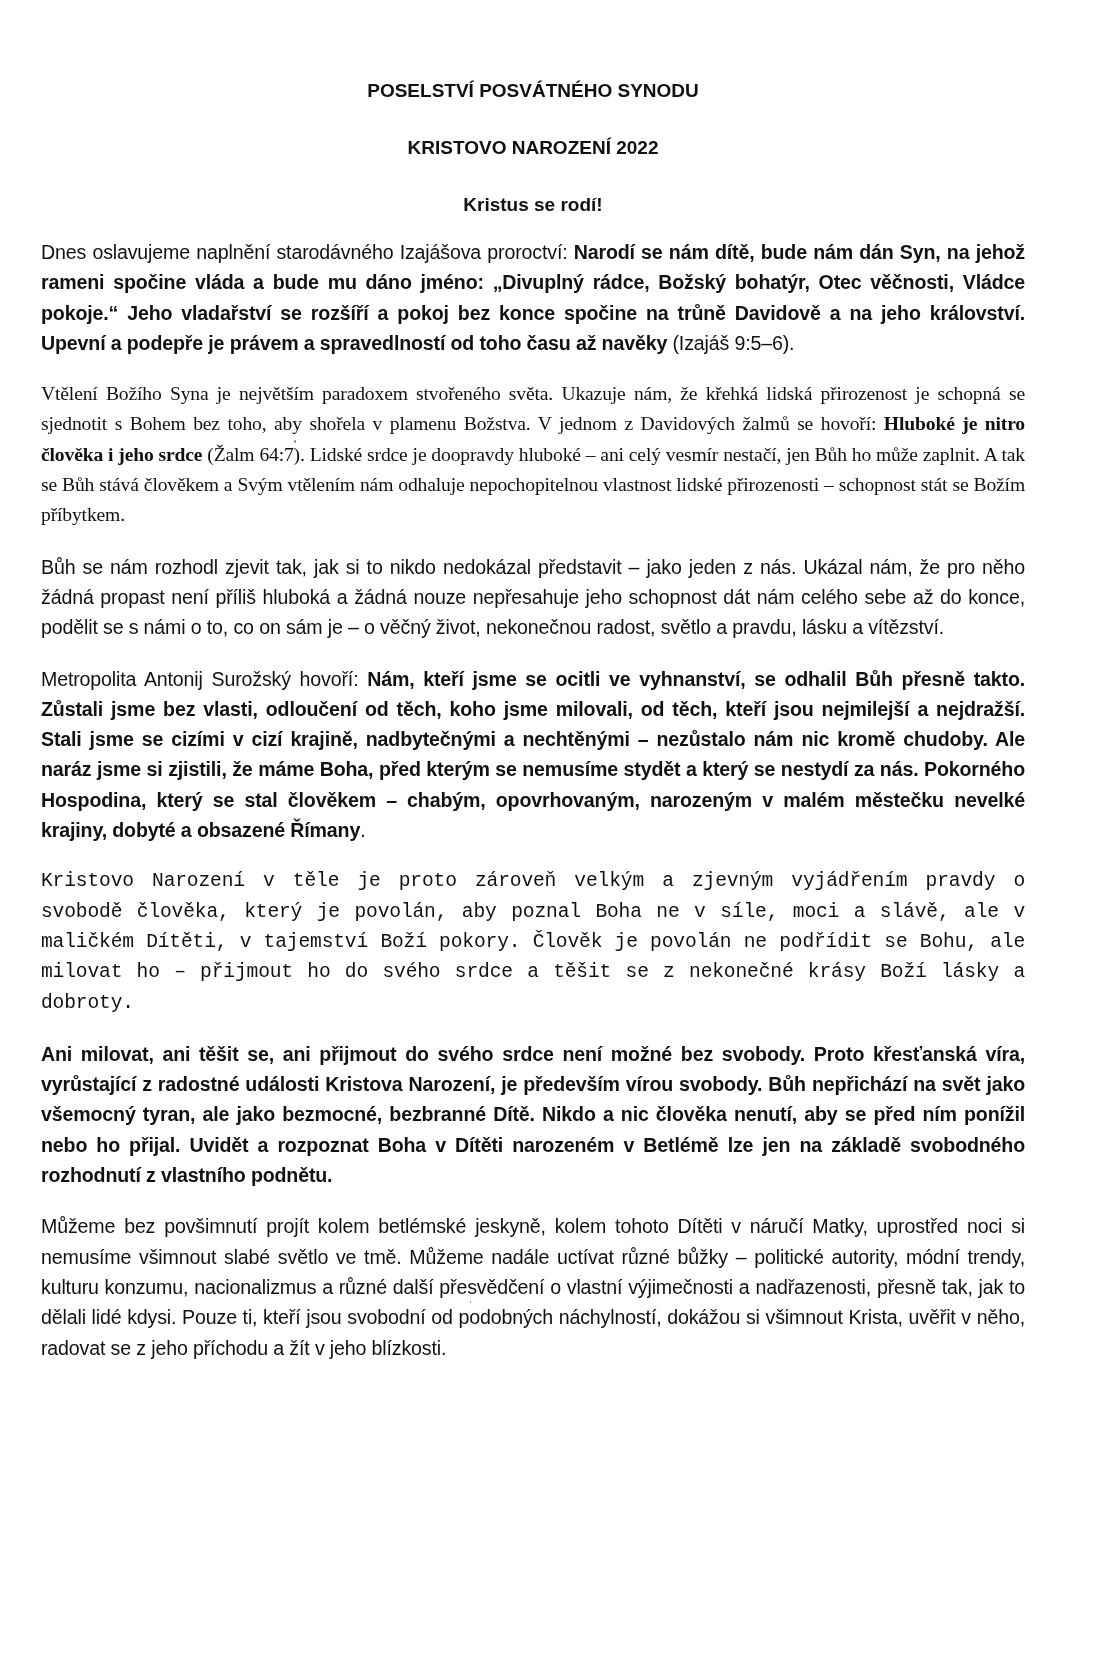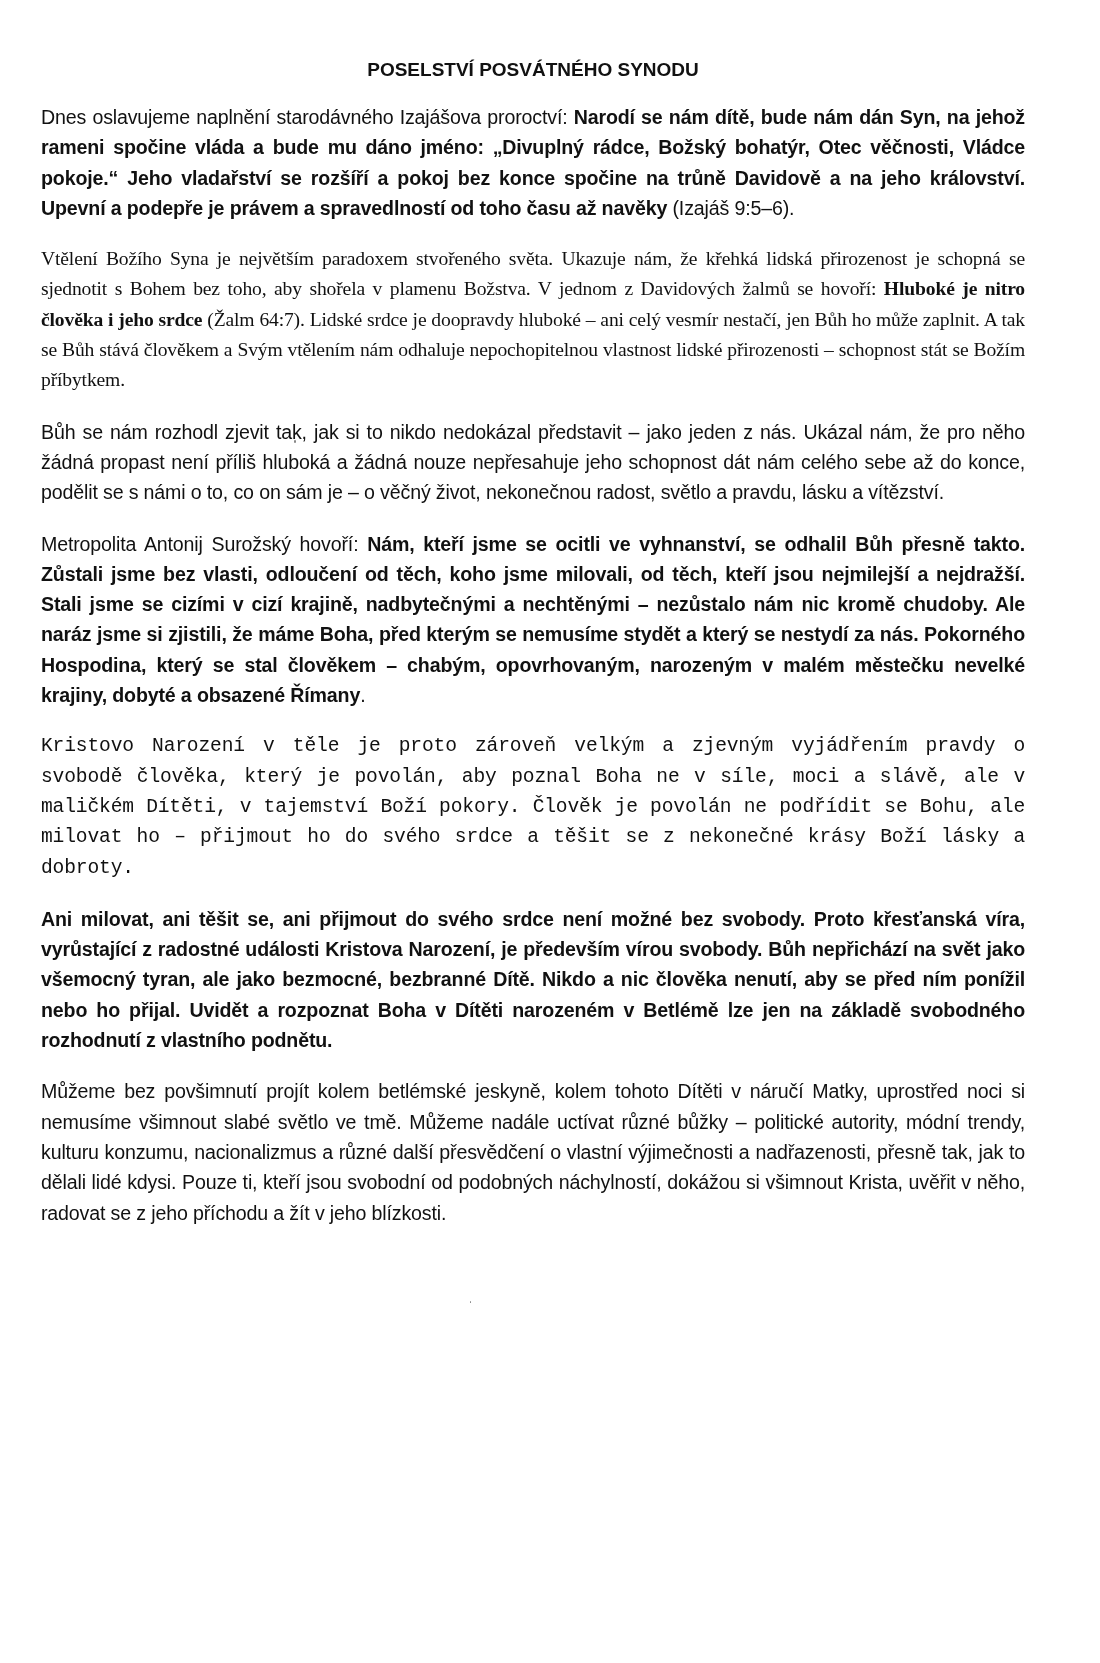--- a/index.html
+++ b/index.html
@@ -7,21 +7,21 @@
       width: 1100px;
       height: 1663px;
       overflow: hidden;
       position: relative;
       color: #111111;
       font-family: "Liberation Sans", "DejaVu Sans", sans-serif;
     }
     .page {
       position: absolute;
       left: 34px;
-      top: 54px;
+      top: 75px;
       width: 998px;
     }
     .center-line {
       text-align: center;
       font-size: 19px;
       line-height: 24px;
       margin: 0;
     }
     .h1 { font-weight: bold; }
     #title1 { margin-top: 4px; }
@@ -50,20 +50,22 @@
       width: 2px; height: 3px;
       background: #888;
       border-radius: 1px;
     }
   </style>
 </head>
 <body>
 
 <div class="page">
   <h1 class="center-line h1" id="title1">POSELSTVÍ POSVÁTNÉHO SYNODU</h1>
+  <h3 class="center-line h1" id="title3">KRISTOVO NAROZENÍ 2022</h3>
+  <div class="center-line" id="acclaim">Kristus se rodí!</div>
 
   <p class="para" id="p1"><span>Dnes oslavujeme naplnění starodávného Izajášova proroctví: </span><b>Narodí se nám dítě, bude nám dán Syn, na jehož rameni spočine vláda a bude mu dáno jméno: „Divuplný rádce, Božský bohatýr, Otec věčnosti, Vládce pokoje.“ Jeho vladařství se rozšíří a pokoj bez konce spočine na trůně Davidově a na jeho království. Upevní a podepře je právem a spravedlností od toho času až navěky</b><span> (Izajáš 9:5–6).</span></p>
   <p class="para" id="p2"><span>Vtělení Božího Syna je největším paradoxem stvořeného světa. Ukazuje nám, že křehká lidská přirozenost je schopná se sjednotit s Bohem bez toho, aby shořela v plamenu Božstva. V jednom z Davidových žalmů se hovoří: </span><b>Hluboké je nitro člověka i jeho srdce</b><span> (Žalm 64:7). Lidské srdce je doopravdy hluboké – ani celý vesmír nestačí, jen Bůh ho může zaplnit. A tak se Bůh stává člověkem a Svým vtělením nám odhaluje nepochopitelnou vlastnost lidské přirozenosti – schopnost stát se Božím příbytkem.</span></p>
   <p class="para" id="p3"><span>Bůh se nám rozhodl zjevit tak, jak si to nikdo nedokázal představit – jako jeden z nás. Ukázal nám, že pro něho žádná propast není příliš hluboká a žádná nouze nepřesahuje jeho schopnost dát nám celého sebe až do konce, podělit se s námi o to, co on sám je – o věčný život, nekonečnou radost, světlo a pravdu, lásku a vítězství.</span></p>
   <p class="para" id="p4"><span>Metropolita Antonij Surožský hovoří: </span><b>Nám, kteří jsme se ocitli ve vyhnanství, se odhalil Bůh přesně takto. Zůstali jsme bez vlasti, odloučení od těch, koho jsme milovali, od těch, kteří jsou nejmilejší a nejdražší. Stali jsme se cizími v cizí krajině, nadbytečnými a nechtěnými – nezůstalo nám nic kromě chudoby. Ale naráz jsme si zjistili, že máme Boha, před kterým se nemusíme stydět a který se nestydí za nás. Pokorného Hospodina, který se stal člověkem – chabým, opovrhovaným, narozeným v malém městečku nevelké krajiny, dobyté a obsazené Římany</b><span>.</span></p>
   <p class="para" id="p5"><span>Kristovo Narození v těle je proto zároveň velkým a zjevným vyjádřením pravdy o svobodě člověka, který je povolán, aby poznal Boha ne v síle, moci a slávě, ale v maličkém Dítěti, v tajemství Boží pokory. Člověk je povolán ne podřídit se Bohu, ale milovat ho – přijmout ho do svého srdce a těšit se z nekonečné krásy Boží lásky a dobroty.</span></p>
   <p class="para" id="p6"><span>Ani milovat, ani těšit se, ani přijmout do svého srdce není možné bez svobody. Proto křesťanská víra, vyrůstající z radostné události Kristova Narození, je především vírou svobody. Bůh nepřichází na svět jako všemocný tyran, ale jako bezmocné, bezbranné Dítě. Nikdo a nic člověka nenutí, aby se před ním ponížil nebo ho přijal. Uvidět a rozpoznat Boha v Dítěti narozeném v Betlémě lze jen na základě svobodného rozhodnutí z vlastního podnětu.</span></p>
   <p class="para" id="p7"><span>Můžeme bez povšimnutí projít kolem betlémské jeskyně, kolem tohoto Dítěti v náručí Matky, uprostřed noci si nemusíme všimnout slabé světlo ve tmě. Můžeme nadále uctívat různé bůžky – politické autority, módní trendy, kulturu konzumu, nacionalizmus a různé další přesvědčení o vlastní výjimečnosti a nadřazenosti, přesně tak, jak to dělali lidé kdysi. Pouze ti, kteří jsou svobodní od podobných náchylností, dokážou si všimnout Krista, uvěřit v něho, radovat se z jeho příchodu a žít v jeho blízkosti.</span></p>
 </div>
 

